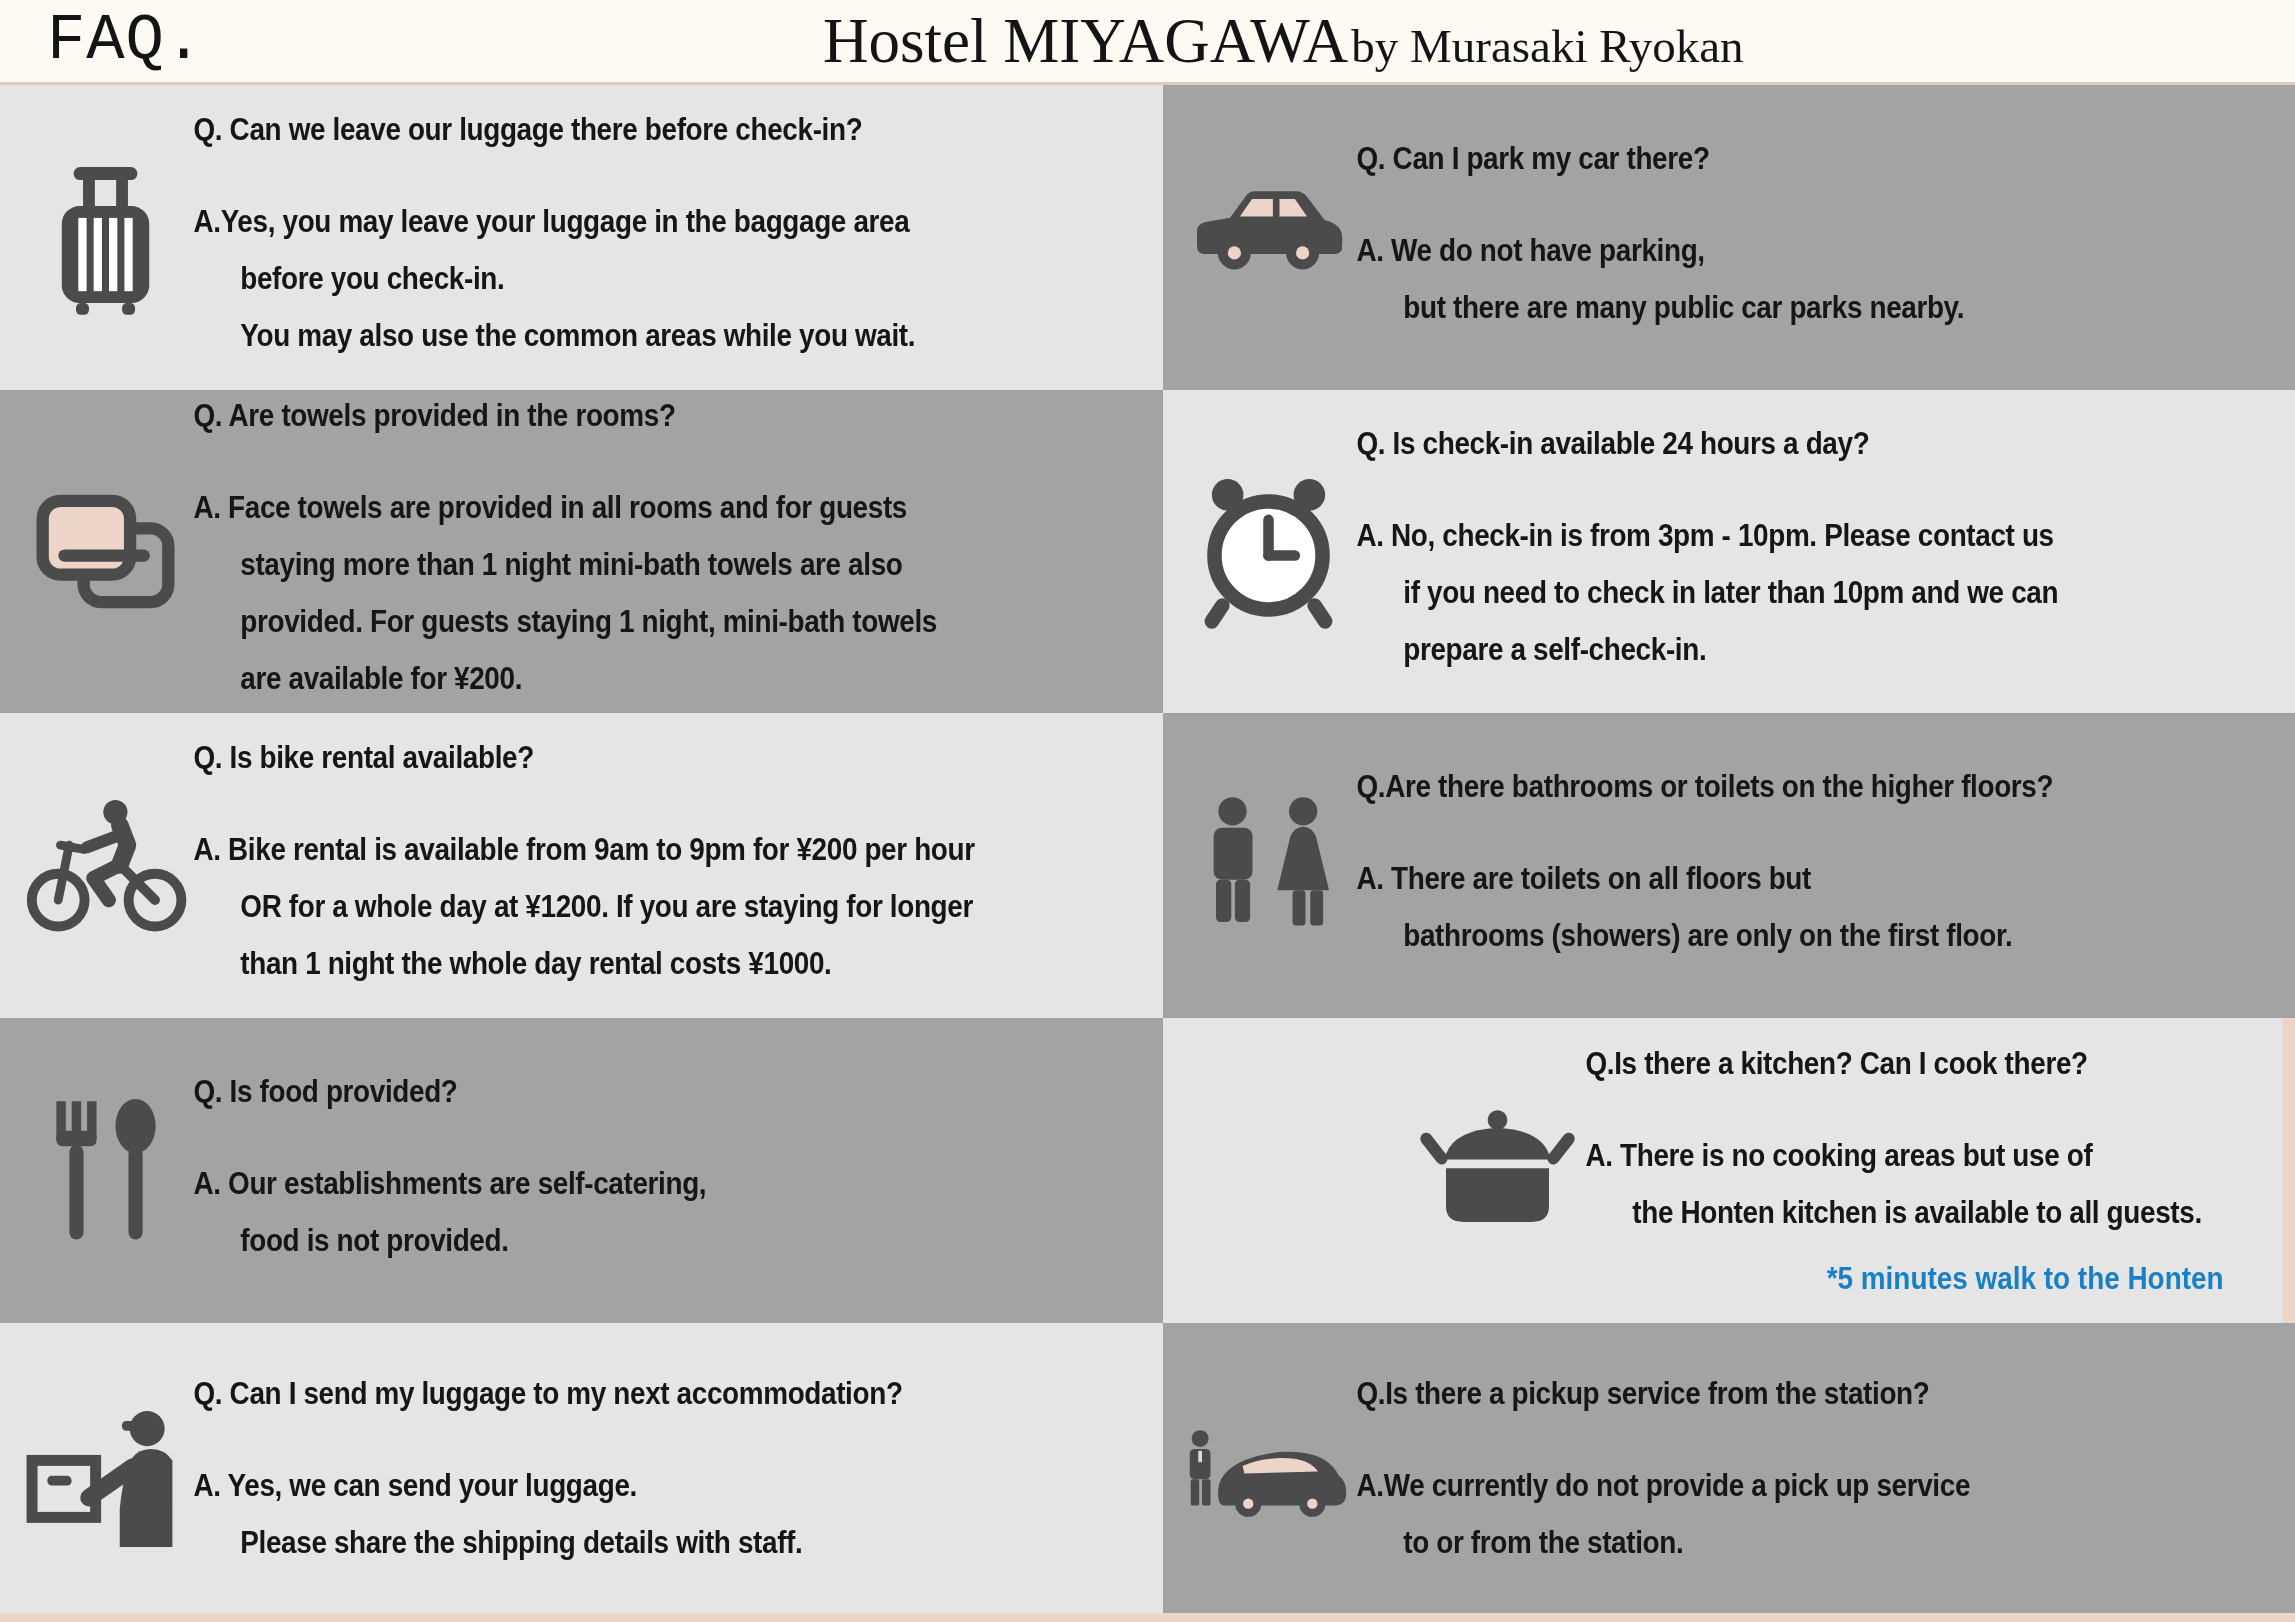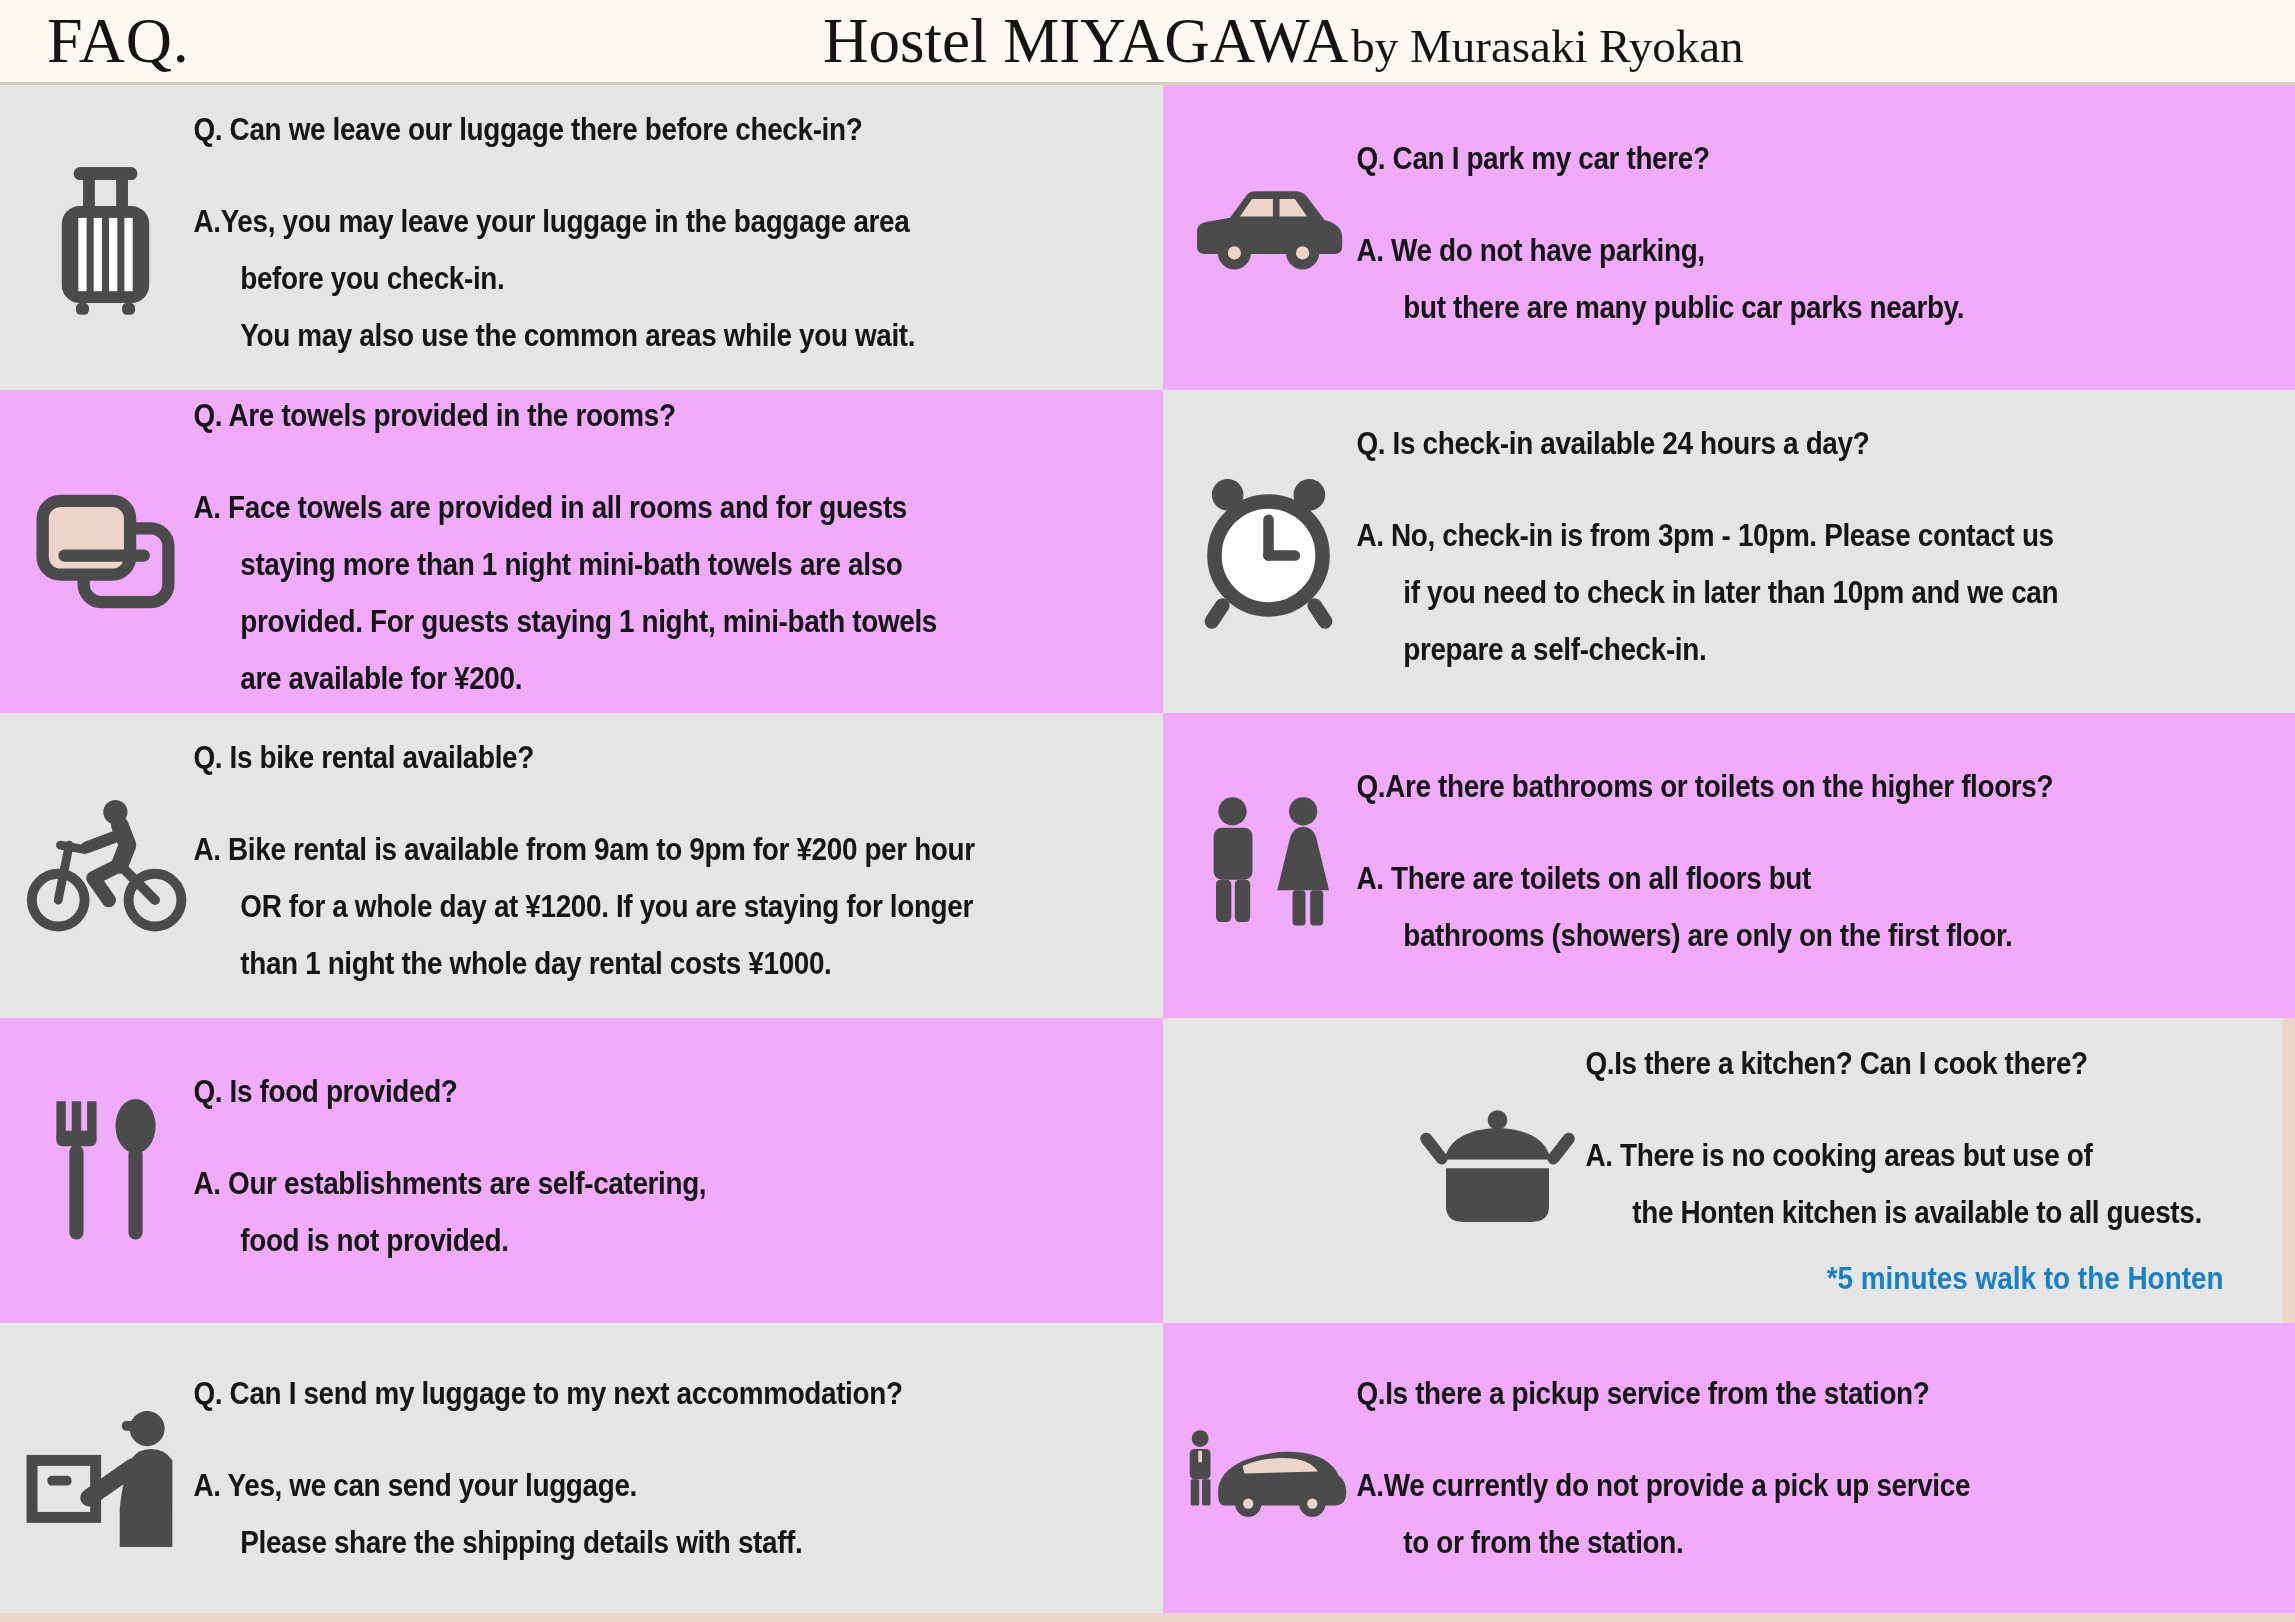--- a/index.html
+++ b/index.html
@@ -10,38 +10,38 @@
   }
   .page{width:2295px;height:1622px;display:flex;flex-direction:column;overflow:hidden;}
 
   
   .header{
     height:82px;flex:0 0 82px;background:#fcfaf3;
     border-bottom:3.8px solid #d9cdbb;position:relative;
   }
   .faq-heading{
     position:absolute;left:47px;top:0;height:82px;line-height:82px;
-    font-family:Liberation Serif, serif;
+    font-family:Liberation Mono, monospace;
     font-size:64px;color:#141414;letter-spacing:0.8px;
   }
   .hostel-heading{
     position:absolute;left:823px;top:0;height:82px;line-height:82px;
     font-family:"Liberation Serif","DejaVu Serif",serif;color:#141414;white-space:nowrap;
   }
   .hostel-main{font-size:63px;}
   .hostel-suffix{font-size:47px;}
 
   
   .grid{
     display:grid;flex:1 1 auto;
     grid-template-columns:1163px 1132px;
     grid-template-rows:305px 323px 305px 305px 300px;
   }
   .cell{display:flex;align-items:center;padding-left:23px;box-sizing:border-box;}
-  .cell.pink{background:#f0abfc;}
+  .cell.pink{background:#a3a3a3;}
   .cell.white{background:#e5e5e5;}
   .cell.right-sliver{box-shadow:inset -12.2px 0 0 #ecd5c8;justify-content:flex-end;}
 
   .icon-box{
     width:165px;flex:0 0 165px;display:flex;
     justify-content:center;align-items:center;
   }
   .text{
     transform:scaleX(.9);transform-origin:left center;
     padding-left:6.1px;white-space:nowrap;color:#161616;

